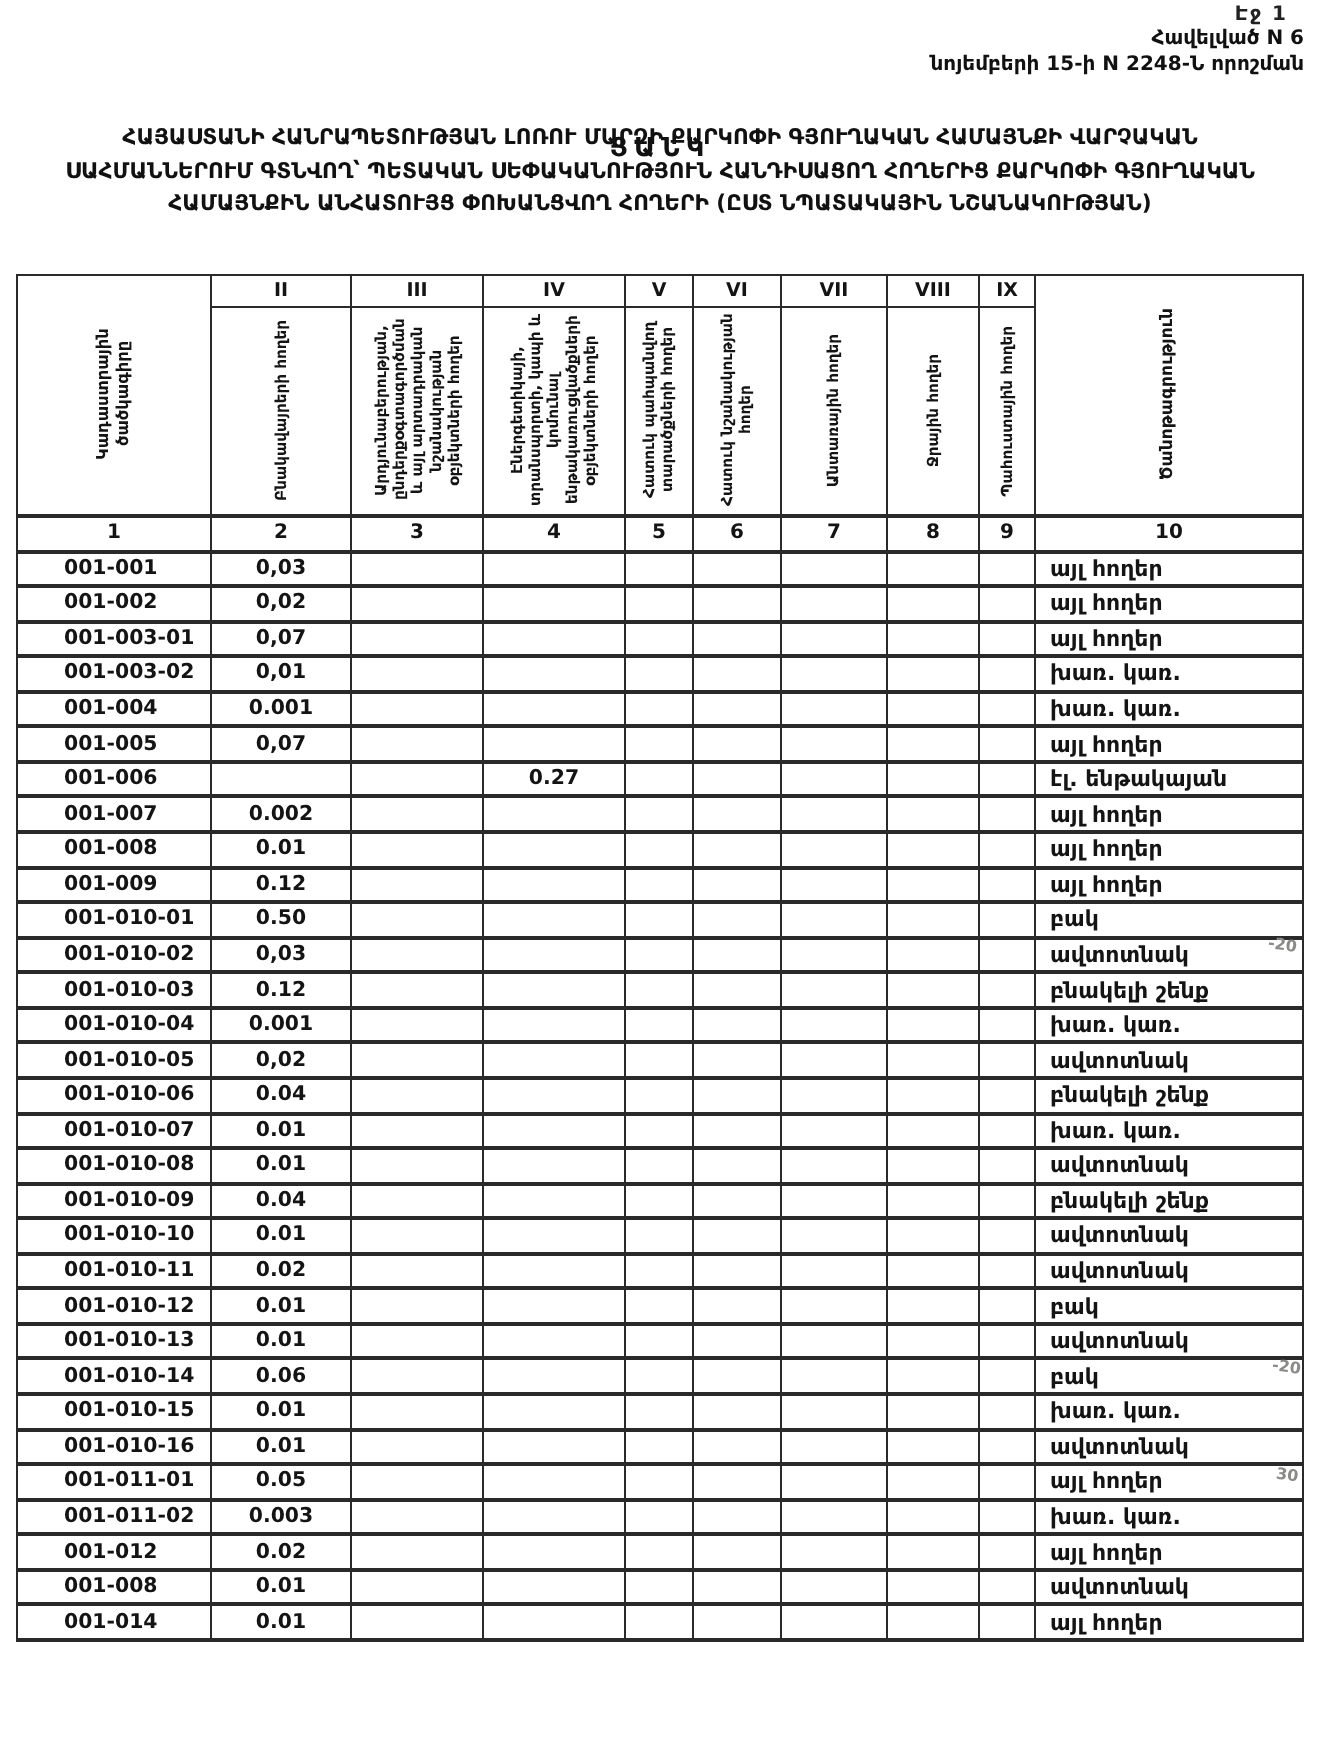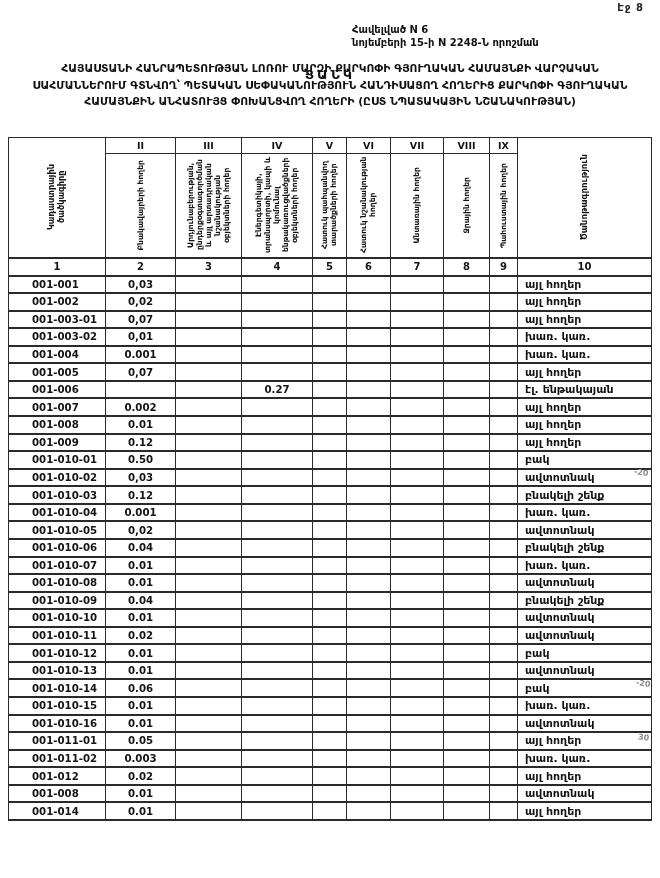--- a/index.html
+++ b/index.html
@@ -13,22 +13,22 @@
     overflow: hidden;
     margin: 0 auto;
   }
 
   .page-marker {
     position: absolute; top: 2px; right: 16px;
     font-size: 10px; font-weight: bold; letter-spacing: 1px; color: #222;
   }
 
   .annex {
-    position: absolute; top: 24px; right: 8px; width: 300px;
-    text-align: left; font-weight: bold;
+    position: absolute; top: 14px; right: 8px; width: 300px;
+    text-align: right; font-weight: bold;
     font-size: 10px; line-height: 1.28; color: #111;
   }
 
   .doc-type {
     position: absolute; top: 44px; left: 0; width: 100%;
     text-align: center; font-weight: bold; font-size: 13px;
     letter-spacing: 3px; color: #111; margin-top: 23px;
   }
 
   .doc-title {
@@ -77,21 +77,21 @@
     position: absolute;
     font-size: 8px; color: #8a8a86; font-weight: bold;
     transform: rotate(8deg);
   }
 </style>
 </head>
 <body>
 
 <div class="sheet">
 
-  <div class="page-marker">Էջ 8</div>
+  <div class="page-marker">Էջ 1</div>
 
   <div class="annex">
     <div>Հավելված N 6</div>
     <div>նոյեմբերի 15-ի N 2248-Ն որոշման</div>
   </div>
 
   <div class="doc-type">ՑԱՆԿ</div>
 
   <div class="doc-title">ՀԱՅԱՍՏԱՆԻ ՀԱՆՐԱՊԵՏՈՒԹՅԱՆ ԼՈՌՈՒ ՄԱՐԶԻ ՔԱՐԿՈՓԻ ԳՅՈՒՂԱԿԱՆ ՀԱՄԱՅՆՔԻ ՎԱՐՉԱԿԱՆ ՍԱՀՄԱՆՆԵՐՈՒՄ ԳՏՆՎՈՂ՝ ՊԵՏԱԿԱՆ ՍԵՓԱԿԱՆՈՒԹՅՈՒՆ ՀԱՆԴԻՍԱՑՈՂ ՀՈՂԵՐԻՑ ՔԱՐԿՈՓԻ ԳՅՈՒՂԱԿԱՆ ՀԱՄԱՅՆՔԻՆ ԱՆՀԱՏՈՒՅՑ ՓՈԽԱՆՑՎՈՂ ՀՈՂԵՐԻ (ԸՍՏ ՆՊԱՏԱԿԱՅԻՆ ՆՇԱՆԱԿՈՒԹՅԱՆ)</div>
 

